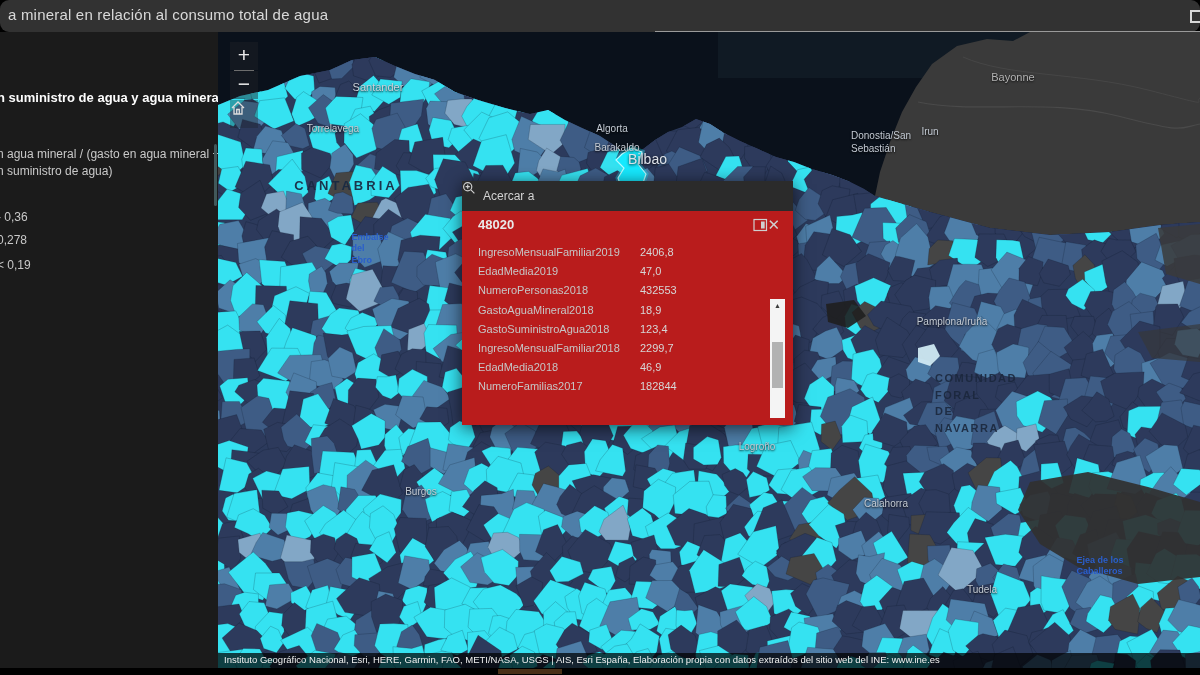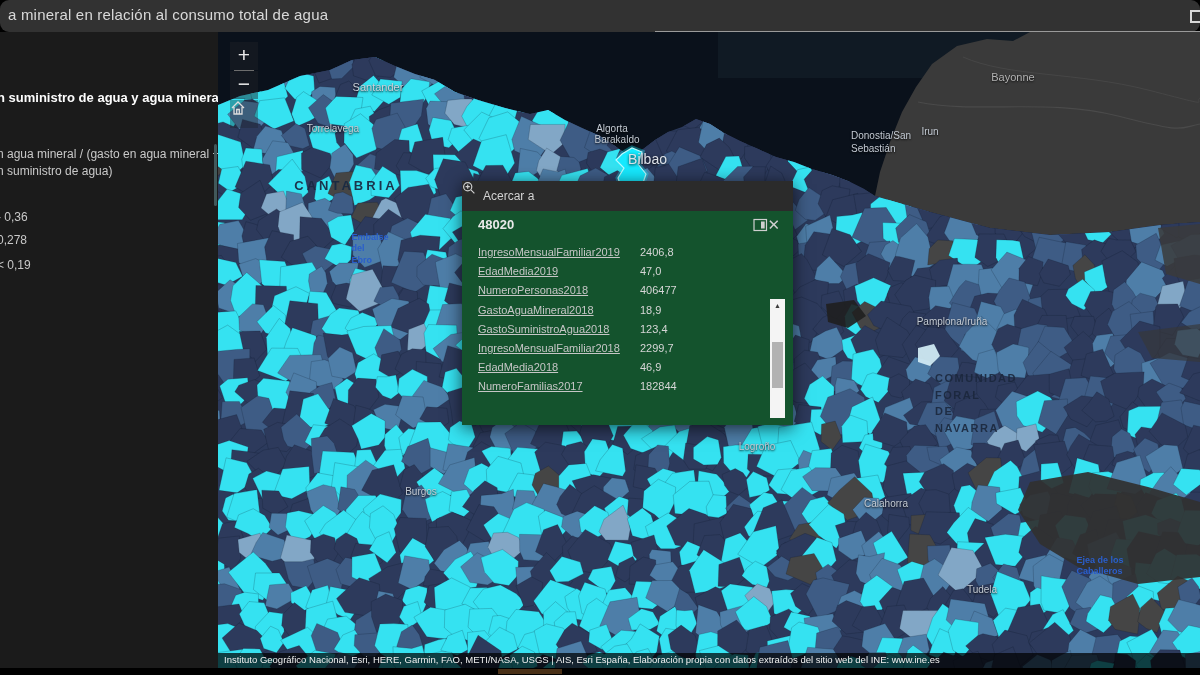--- a/index.html
+++ b/index.html
@@ -35,33 +35,33 @@
 
   
   #controls{position:absolute;left:12px;top:10px;width:28px;}
   .mbtn{width:28px;height:28px;color:#e8e8e8;font-size:21px;line-height:26px;text-align:center;
         background:rgba(30,34,41,.45);cursor:pointer;user-select:none;}
   #ctl-divider{height:1px;margin:0 4px;background:#6d6d6d;}
   #home-btn{position:absolute;left:12px;top:68px;width:28px;height:28px;background:rgba(30,34,41,.35);
             display:flex;align-items:center;justify-content:center;cursor:pointer;}
 
   
-  #popup{position:absolute;left:244px;top:149px;width:331px;height:244px;background:#14532d;
+  #popup{position:absolute;left:244px;top:149px;width:331px;height:244px;background:#b91c1c;
          box-shadow:0 3px 16px rgba(0,0,0,.65);}
   #popup .p-head{position:absolute;left:0;top:0;right:0;height:30px;background:#2b2b2b;
                  display:flex;align-items:center;padding-left:13px;gap:8px;}
   #popup .p-head span{font-size:12px;color:#d2d2d2;}
   #popup .p-titlerow{position:absolute;left:0;top:30px;right:0;height:29px;}
   #popup .p-title{position:absolute;left:16px;top:6px;font-size:13px;font-weight:bold;color:#e9e9e9;}
   #dock-btn{position:absolute;right:40px;top:7px;cursor:pointer;}
   #close-btn{position:absolute;right:13px;top:5px;font-size:15px;color:#cfcfcf;cursor:pointer;line-height:18px;}
   #popup .p-body{position:absolute;left:0;top:59px;right:0;height:178px;overflow:hidden;}
   #rows{position:absolute;left:0;top:3px;right:23px;}
   .prow{position:relative;height:19.2px;line-height:19.2px;font-size:11px;}
-  .prow .f{position:absolute;left:16px;color:#c6c6c6;text-decoration:underline;}
+  .prow .f{position:absolute;left:16px;color:#c6c6c6;}
   .prow .v{position:absolute;left:178px;color:#d6d6d6;}
   
   #psb{position:absolute;left:308px;top:59px;width:15px;height:178px;background:#f4f4f4;}
   #psb .arr{position:absolute;left:0;width:15px;height:13px;text-align:center;font-size:7px;color:#3c3c3c;line-height:13px;cursor:pointer;}
   #psb .up{top:0;}
   #psb .thumb{position:absolute;left:2px;top:43px;width:11px;height:46px;background:#b2b2b2;cursor:pointer;}
 
   
   #attrib{position:absolute;left:0;right:0;bottom:0;height:15px;background:rgba(0,0,0,.72);
           font-size:9.5px;line-height:13px;color:#f0f0f0;padding-left:6px;white-space:nowrap;overflow:hidden;}
@@ -1389,21 +1389,21 @@
           </g>
           <polygon points="404,122 414,116 424,120 420,132 428,142 424,154 414,164 404,158 400,146 406,136 398,128" fill="none" stroke="#16EAFF" stroke-width="5" opacity=".35"></polygon>
           <polygon points="404,122 414,116 424,120 420,132 428,142 424,154 414,164 404,158 400,146 406,136 398,128" fill="#16EAFF" stroke="#b8fbff" stroke-width="1.2"></polygon>
         </svg>
       </div>
     <div id="labels">
         <div class="lbl city" style="left: 160px; top: 56px;">Santander</div>
         <div class="lbl city-sm" style="left: 115px; top: 97px;">Torrelavega</div>
         <div class="lbl region" style="left: 128px; top: 154px;">CANTABRIA</div>
         <div class="lbl city-sm" style="left: 394px; top: 97px;">Algorta</div>
-        <div class="lbl city-sm" style="left: 399px; top: 108px;">Barakaldo</div>
+        <div class="lbl city-sm" style="left: 399px; top: 116px;">Barakaldo</div>
         <div class="lbl city-lg" style="left: 411px; top: 128px;">Bilbao</div>
         <div class="lbl city-sm" style="left: 712px; top: 100px;">Irun</div>
         <div class="lbl city-sm" style="left: 663px; top: 110px;">Donostia/San
 Sebastián</div>
         <div class="lbl city-fr" style="left: 795px; top: 46px;">Bayonne</div>
         <div class="lbl city-sm" style="left: 734px; top: 290px;">Pamplona/Iruña</div>
         <div class="lbl region-dark" style="left: 758px; top: 343px; margin-top: 28px;">COMUNIDAD
 FORAL
 DE
 NAVARRA</div>
@@ -1456,21 +1456,21 @@
             <div class="prow">
               <span class="f">IngresoMensualFamiliar2019</span>
               <span class="v">2406,8</span>
             </div>
             <div class="prow">
               <span class="f">EdadMedia2019</span>
               <span class="v">47,0</span>
             </div>
             <div class="prow">
               <span class="f">NumeroPersonas2018</span>
-              <span class="v">406477</span>
+              <span class="v">432553</span>
             </div>
             <div class="prow">
               <span class="f">GastoAguaMineral2018</span>
               <span class="v">18,9</span>
             </div>
             <div class="prow">
               <span class="f">GastoSuministroAgua2018</span>
               <span class="v">123,4</span>
             </div>
             <div class="prow">

